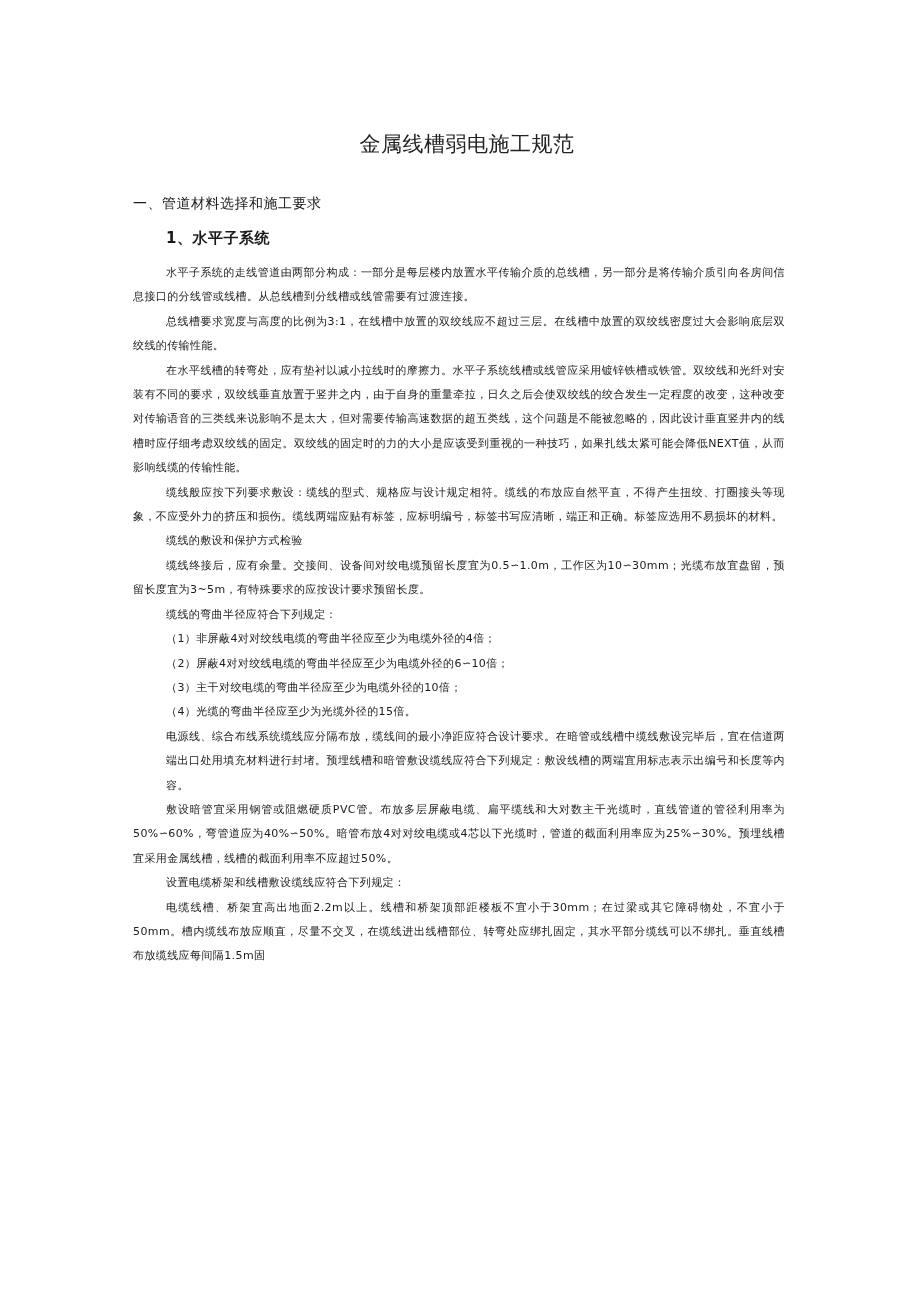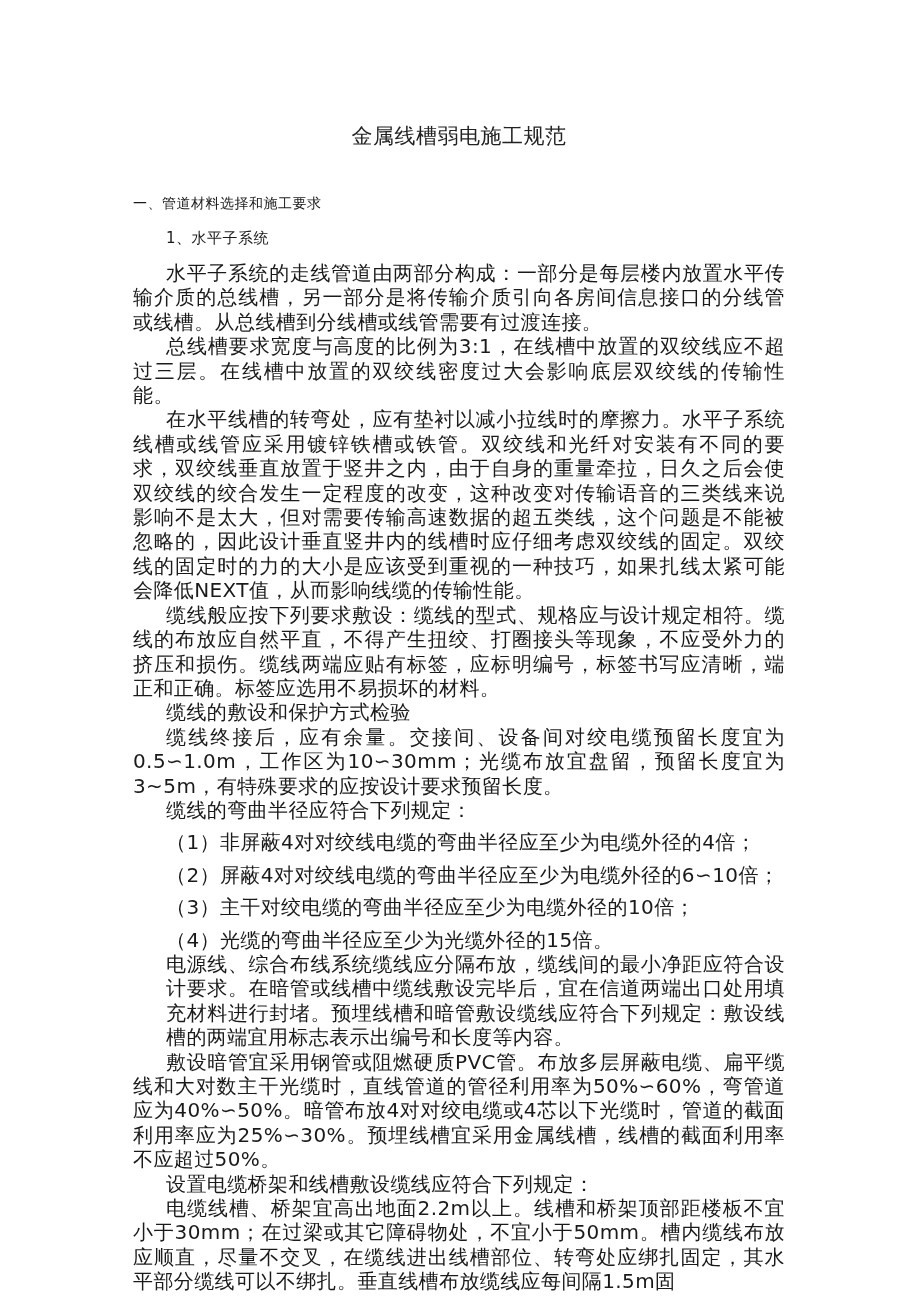--- a/index.html
+++ b/index.html
@@ -23,54 +23,54 @@
   }
   .title {
     position: absolute;
     left: 0;
     top: 122px;
     width: 652px;
     text-align: center;
     font-size: 21px;
     letter-spacing: 0.5px;
     color: #222;
-    margin: 0;
+    margin: 8px;
     font-weight: normal;
   }
   .body-text {
     position: absolute;
     left: 0;
     top: 191px;
     width: 652px;
   }
   .h1 {
     font-size: 14px;
     line-height: 24px;
     margin: 0 0 11px 0;
     font-weight: normal;
     letter-spacing: 0.5px;
   }
   .h2 {
     font-size: 15px;
     line-height: 24px;
     margin: 0 0 11px 0;
     padding-left: 33px;
-    font-weight: normal;
+    font-weight: bold;
     letter-spacing: 0.5px;
   }
   p {
     margin: 0;
-    font-size: 20px;
+    font-size: 11px;
     line-height: 24.4px;
     text-align: justify;
     letter-spacing: 0.4px;
   }
   p.indent { text-indent: 33px; }
   p.block-indent { padding-left: 33px; }
-  p.list-item { padding-left: 33px; margin-top: 8px; }
+  p.list-item { padding-left: 33px; }
 </style>
 </head>
 <body>
 
 <div class="page">
   <h1 class="title">金属线槽弱电施工规范</h1>
 
   <div class="body-text">
     <div class="h1">一、管道材料选择和施工要求</div>
     <div class="h2">1、水平子系统</div>

